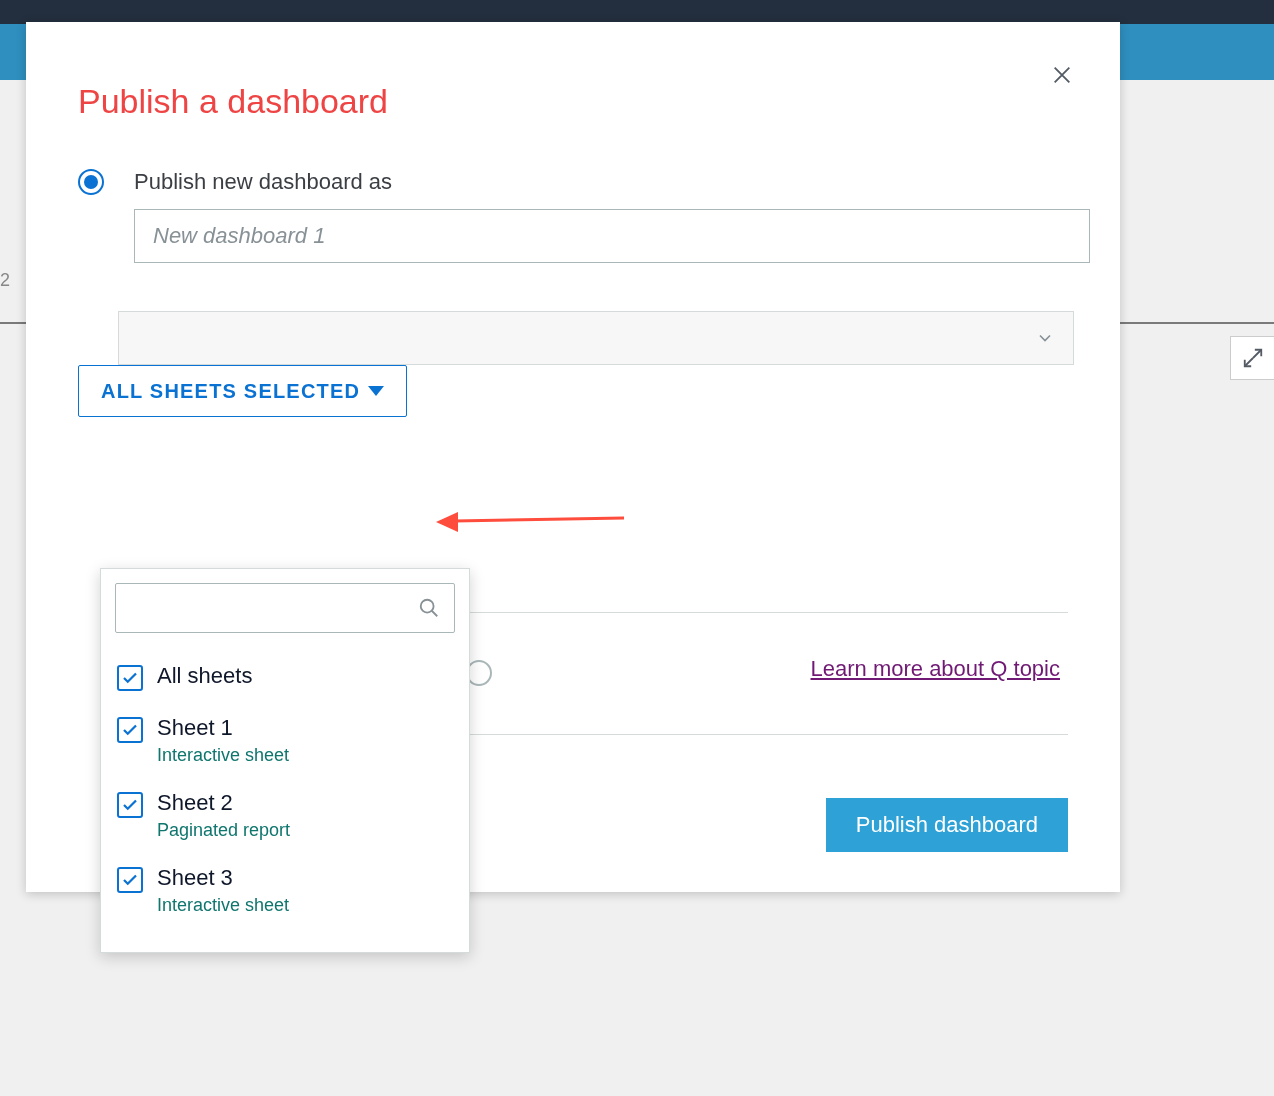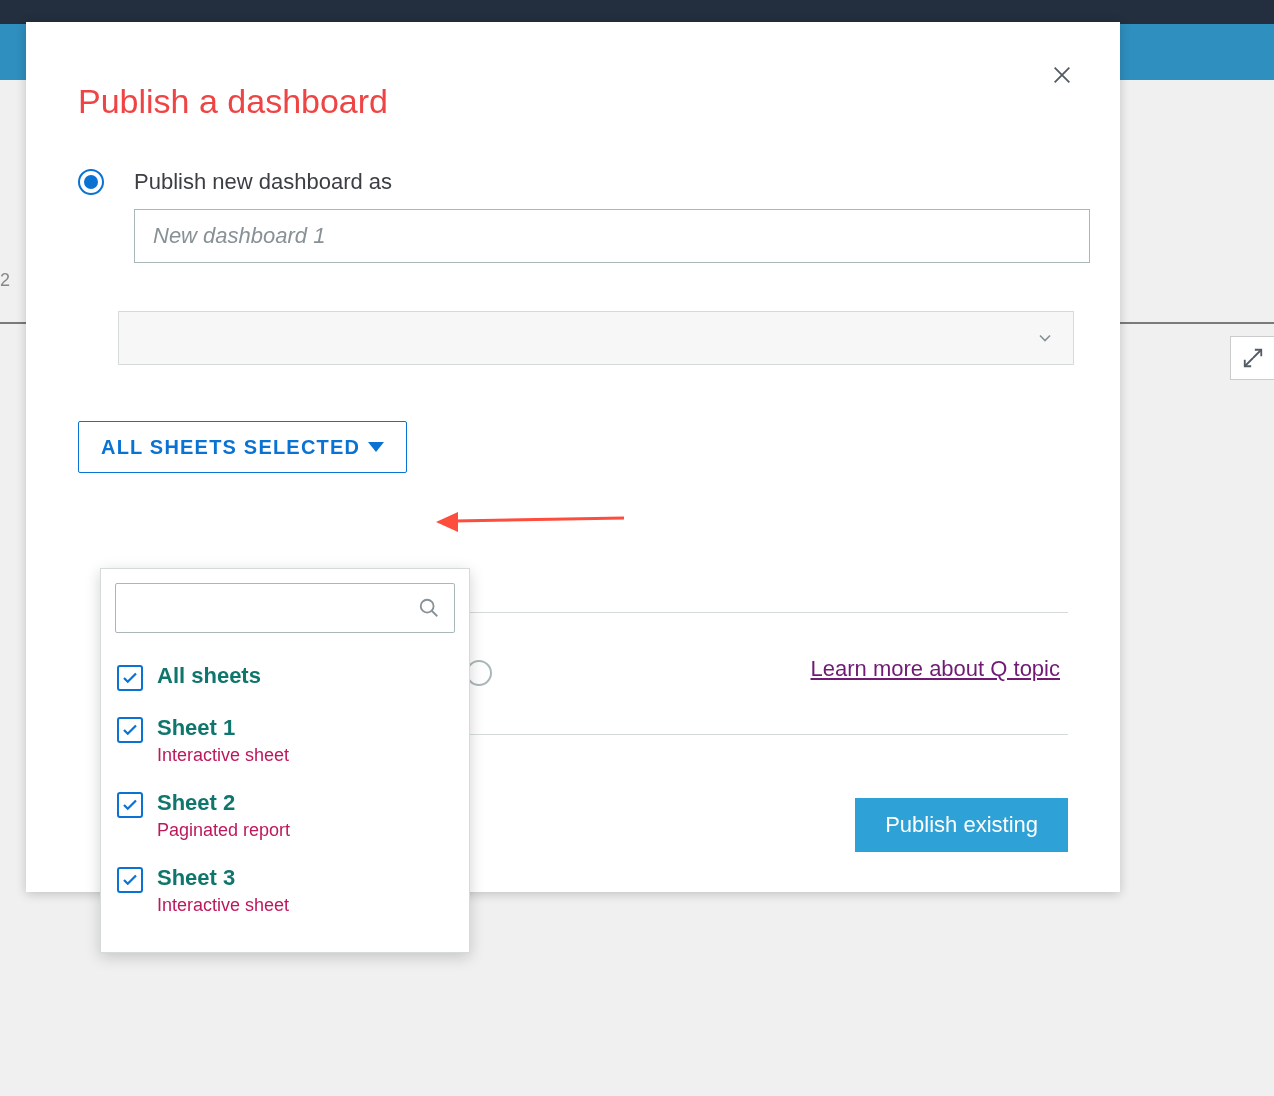--- a/index.html
+++ b/index.html
@@ -55,21 +55,21 @@
     width: 956px; margin-left: 40px; margin-top: 14px;
     height: 54px; border:1px solid #d5dbdb; background:#f7f7f7;
     display:flex; align-items:center; justify-content:flex-end; padding:0 18px;
     cursor: default;
   }
   .chev { color:#879196; }
 
   
   .sheets-btn {
     display:inline-flex; align-items:center; gap:8px;
-    height:52px; padding:0 22px; margin-top:56px;
+    height:52px; padding:0 22px; 
     border:1px solid #0972d3; border-radius:2px; background:#fff; cursor:pointer;
     color:#0972d3; font-size:20px; letter-spacing:1.2px; font-weight:600;
   }
   .caret-down {
     width:0; height:0; border-left:8px solid transparent; border-right:8px solid transparent;
     border-top:10px solid #0972d3;
   }
 
   
   .dropdown {
@@ -82,22 +82,22 @@
     display:flex; align-items:center; justify-content:flex-end; padding:0 14px;
     margin-bottom:18px;
   }
   .sheet-item { display:flex; align-items:flex-start; gap:14px; padding:12px 2px; }
   .checkbox {
     width:26px; height:26px; border:2px solid #0972d3; border-radius:3px; flex:none;
     display:flex; align-items:center; justify-content:center; cursor:pointer; margin-top:2px;
   }
   .checkbox svg { display:block; }
   .sheet-texts { display:flex; flex-direction:column; gap:4px; }
-  .sheet-name { font-size:22px; color:#0f766e;font-weight:bold; }
-  .sheet-sub { font-size:18px; color:#be185d;text-align:right; }
+  .sheet-name { font-size:22px; color:#0f172a; }
+  .sheet-sub { font-size:18px; color:#0f766e;text-align:right; }
 
   
   .hr1 { position:absolute; left:74px; right:52px; top:590px; height:1px; background:#d5dbdb; }
   .hr2 { position:absolute; left:74px; right:52px; top:712px; height:1px; background:#d5dbdb; }
 
   .q-link { position:absolute; right:60px; top:634px; font-size:22px; color:#701a75; text-decoration:underline; cursor:pointer; }
   .q-toggle-dot { position:absolute; left:440px; top:638px; width:26px; height:26px; border-radius:50%; border:2px solid #aab7b8; }
 
   .publish-btn {
     position:absolute; right:52px; bottom:40px;
@@ -158,21 +158,21 @@
     <span>ALL SHEETS SELECTED</span>
     <span class="caret-down"></span>
   </button>
 
   
   <div class="hr1"></div>
   <div class="q-toggle-dot"></div>
   <a class="q-link">Learn more about Q topic</a>
   <div class="hr2"></div>
 
-  <button class="publish-btn">Publish existing</button>
+  <button class="publish-btn">Publish dashboard</button>
 
   
   <div class="dropdown">
     <div class="search-box">
       <svg width="22" height="22" viewBox="0 0 24 24" fill="none" stroke="#879196" stroke-width="2">
         <circle cx="10" cy="10" r="7"></circle>
           <path d="M21 21l-6-6"></path>
       </svg>
     </div>
 

